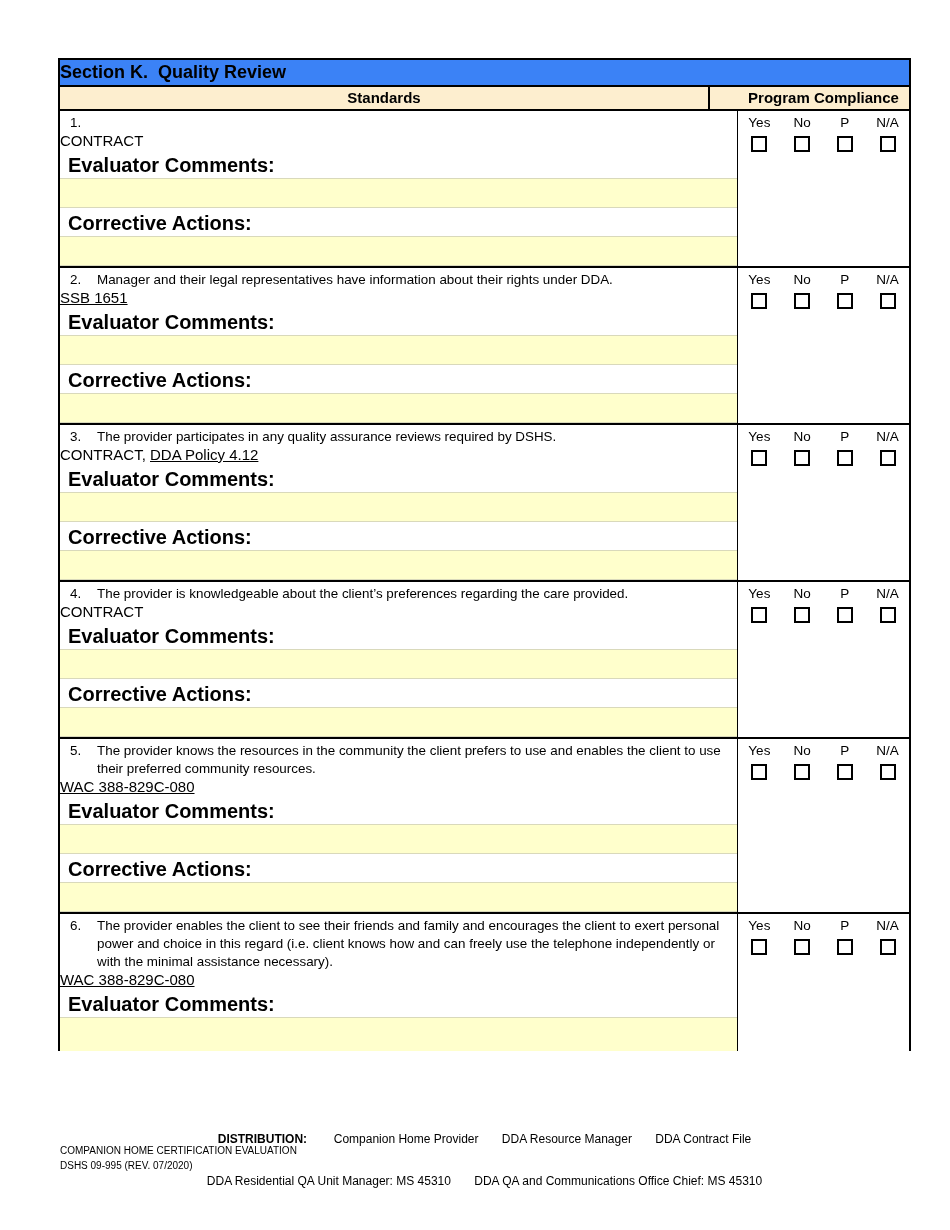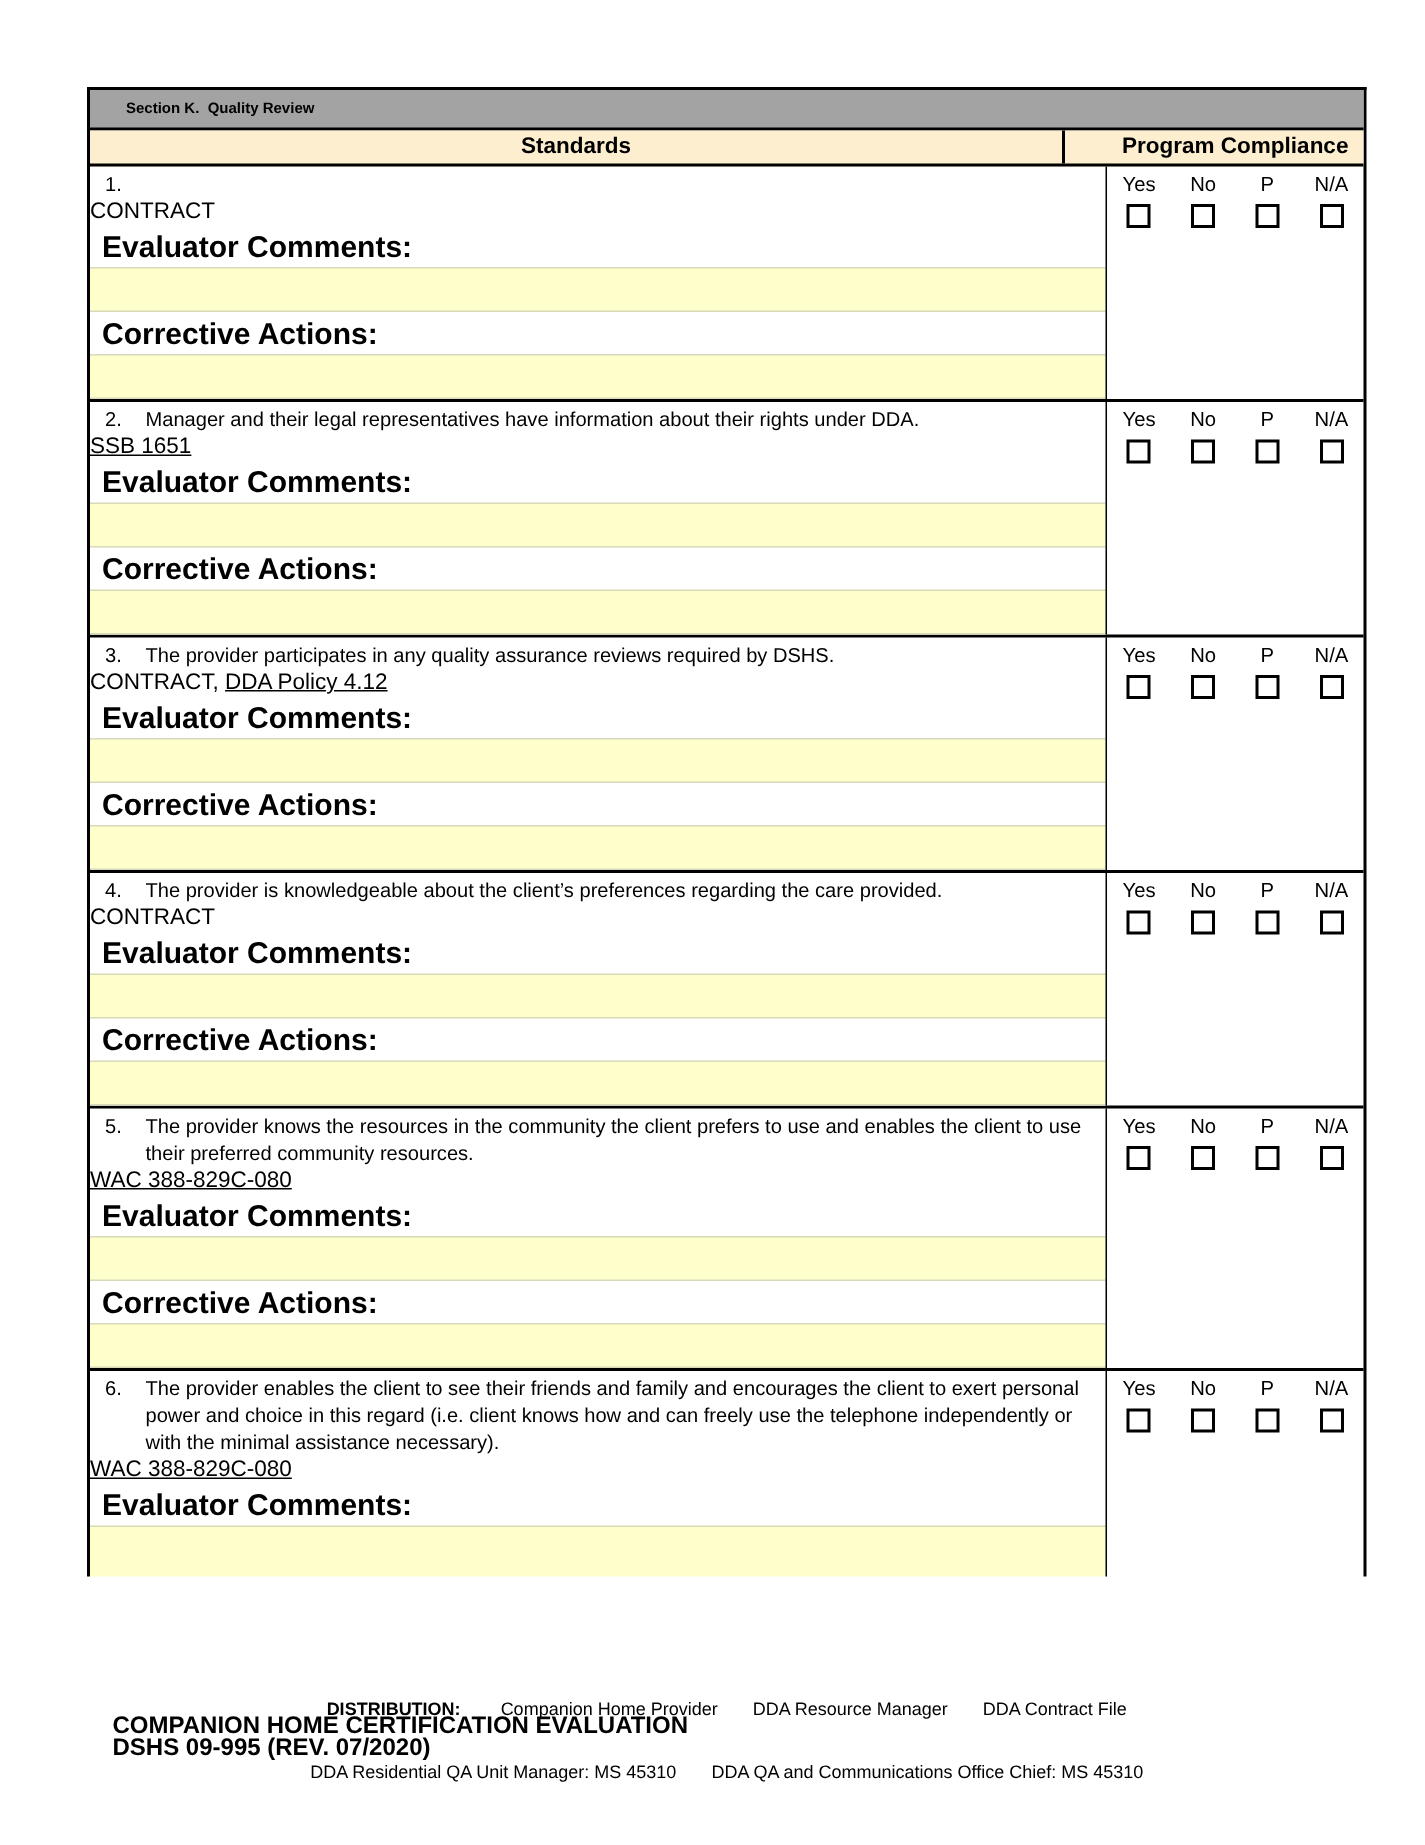--- a/index.html
+++ b/index.html
@@ -5,23 +5,23 @@
   html,body{margin:0;padding:0;}
   body{
     width:950px;height:1230px;background:#ffffff;position:relative;
     font-family:"Liberation Sans", sans-serif;color:#000;
   }
   .form-table{
     position:absolute;left:58px;top:58px;width:853px;
     border:2px solid #000;border-bottom:none;box-sizing:border-box;
   }
   .section-header{
-    height:25px;line-height:25px;padding-left:24px;
-    background:#a3a3a3;border-bottom:2px solid #000;
-    font-weight:bold;font-size:10px;white-space:pre;
+    height:25px;line-height:25px;padding-left:0;
+    background:#3b82f6;border-bottom:2px solid #000;
+    font-weight:bold;font-size:18px;white-space:pre;
   }
   .col-header-row{
     display:flex;background:#fdeecf;border-bottom:2px solid #000;
     height:22px;line-height:22px;font-weight:bold;font-size:15px;
   }
   .col-std{flex:1;text-align:center;}
   .col-comp{width:171px;border-left:2px solid #000;text-align:center;padding-left:28px;}
   .item{display:flex;border-bottom:2px solid #000;}
   .item.truncated{border-bottom:none;}
   .cell-left{flex:1;min-width:0;}
@@ -38,22 +38,22 @@
   .opt-label{flex:1;text-align:center;}
   .opt-boxes{display:flex;margin-top:4px;}
   .opt-cell{flex:1;display:flex;justify-content:center;}
   .checkbox{width:12px;height:12px;border:2px solid #000;background:#fff;display:inline-block;}
   .footer-dist{
     position:absolute;left:58px;top:1104px;width:853px;text-align:center;
     font-size:12px;line-height:14px;white-space:pre;
   }
   .footer-dist b{font-weight:bold;}
   .footer-id{
-    position:absolute;left:75px;top:1143px;
-    font-size:16px;font-weight:bold;line-height:15px;
+    position:absolute;left:60px;top:1143px;
+    font-size:10px;font-weight:normal;line-height:15px;
   }
 </style>
 </head>
 <body>
 
 <div class="form-table">
   <div class="section-header">Section K.  Quality Review</div>
   <div class="col-header-row">
     <div class="col-std">Standards</div>
     <div class="col-comp">Program Compliance</div>

